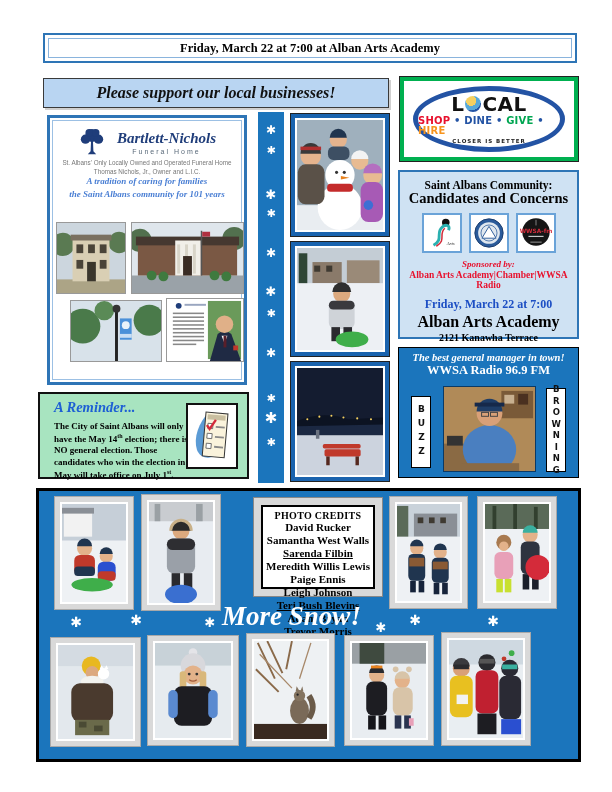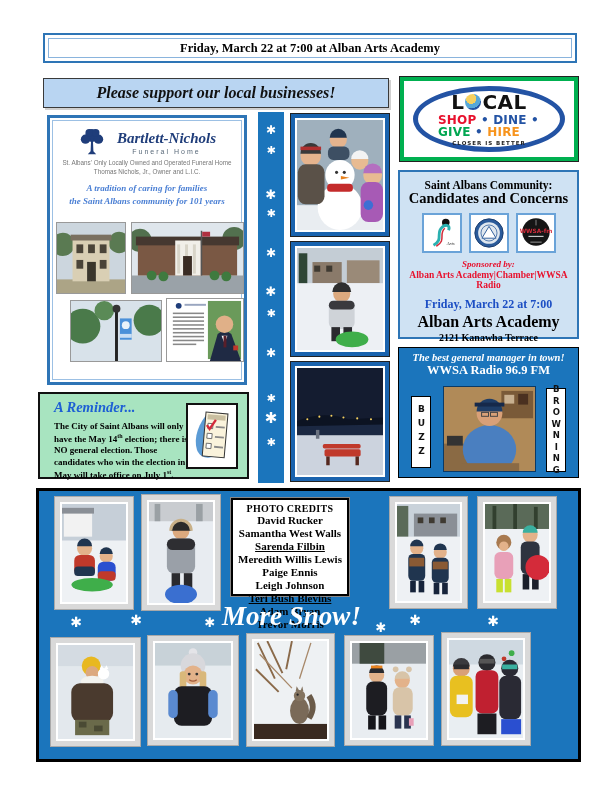--- a/index.html
+++ b/index.html
@@ -23,34 +23,34 @@
 
   
   #local-logo { position:absolute; left:400px; top:77px; width:178px; height:84px; background:#fff;
     border:4px solid #00b050; outline:1px solid #222; display:flex; align-items:center; justify-content:center; }
   .local-oval { width:152px; height:66px; border:5px solid #2353a4; border-radius:50%;
     display:flex; flex-direction:column; align-items:center; justify-content:center; background:#fff; }
   .local-word { font-family:"DejaVu Sans", sans-serif; font-weight:bold; font-size:20px; letter-spacing:.5px;
     color:#111; line-height:1; display:flex; align-items:center; }
   .globe { display:inline-block; width:16px; height:16px; border-radius:50%; margin:0 1px;
     background:radial-gradient(circle at 38% 30%, #f5d060 0 34%, #57a8d8 35% 64%, #2353a4 65% 100%); }
-  .local-tags { font-family:"DejaVu Sans", sans-serif; font-weight:bold; font-size:12px; letter-spacing:.2px;
-    margin-top:2px; line-height:1;margin-left:20px; }
+  .local-tags { font-family:"DejaVu Sans", sans-serif; font-weight:bold; font-size:10px; letter-spacing:.2px;
+    margin-top:2px; line-height:1; }
   .c-shop{color:#e8112d} .c-dine{color:#2353a4} .c-give{color:#00a651} .c-hire{color:#f7941d} .c-sep{color:#2353a4}
   .local-closer { font-family:"DejaVu Sans", sans-serif; font-weight:bold; font-size:5.5px; letter-spacing:1px;
     color:#222; margin-top:3px; line-height:1; }
 
   
   #funeral-ad { position:absolute; left:47px; top:115px; width:200px; height:270px; background:#fff;
     border:3px solid #2e75b6; box-shadow: inset 0 0 0 2px #fff, inset 0 0 0 3px #9cc0e4; text-align:center; }
   .f-head { display:flex; align-items:center; justify-content:center; gap:11px; margin-top:9px; }
   .f-name { font-size:15px; color:#1f3d7a; }
   .f-type { font-family:"Liberation Sans", sans-serif; font-size:7px; letter-spacing:2px; color:#5a6a7a; margin-top:1px; }
   .f-line { font-family:"Liberation Sans", sans-serif; font-size:6.3px; color:#777; margin-top:2px; }
-  .f-script { font-size:9px; color:#4a7fd4; line-height:1.4; margin-top:7px; }
+  .f-script { font-size:9px; color:#4a7fd4; line-height:1.4; }
   .f-photos { position:absolute; left:6px; top:104px; width:188px; height:158px; }
   .fp { position:absolute; border:1px solid #999; background:#fff; overflow:hidden; }
   .fp svg { display:block; width:100%; height:100%; }
   #fp-house { left:0; top:0; width:70px; height:72px; }
   #fp-home  { left:75px; top:0; width:113px; height:72px; }
   #fp-lamp  { left:14px; top:78px; width:92px; height:62px; }
   #fp-card  { left:110px; top:76px; width:78px; height:64px; }
 
   
   #blue-strip { position:absolute; left:258px; top:112px; width:26px; height:371px; background:#1b75bc; }
@@ -115,22 +115,22 @@
   .bp svg { display:block; width:100%; height:100%; }
   #bp1 { left:16px;  top:6px;   width:78px; height:112px; }
   #bp2 { left:103px; top:4px;   width:78px; height:115px; }
   #bp3 { left:351px; top:6px;   width:77px; height:111px; }
   #bp4 { left:439px; top:6px;   width:78px; height:111px; }
   #bp5 { left:12px;  top:147px; width:89px; height:108px; }
   #bp6 { left:109px; top:145px; width:90px; height:109px; }
   #bp7 { left:208px; top:143px; width:87px; height:112px; }
   #bp8 { left:306px; top:145px; width:88px; height:109px; }
   #bp9 { left:403px; top:142px; width:88px; height:112px; }
-  #credits-frame { position:absolute; left:191px; top:6px; width:120px; height:100px;
-    background:#d9d9d9; border:1px solid #888; padding:0; }
+  #credits-frame { position:absolute; left:214px; top:6px; width:130px; height:100px;
+    background:#d9d9d9; border:1px solid #888; padding:7px; }
   #credits-inner { width:100%; height:100%; background:#fff; border:2px solid #000; text-align:center; padding-top:3px; }
   .cr-title { font-weight:bold; font-size:10px; letter-spacing:.3px; }
   .cr-name { font-weight:bold; font-size:11px; line-height:1.18;font-family:Liberation Serif, serif; }
   .cr-underline { text-decoration:underline;text-align:center; }
   #more-snow { position:absolute; left:0; right:34px; top:110px; text-align:center;
     font-size:27px; color:#fff; }
 </style>
 </head>
 <body>
 

